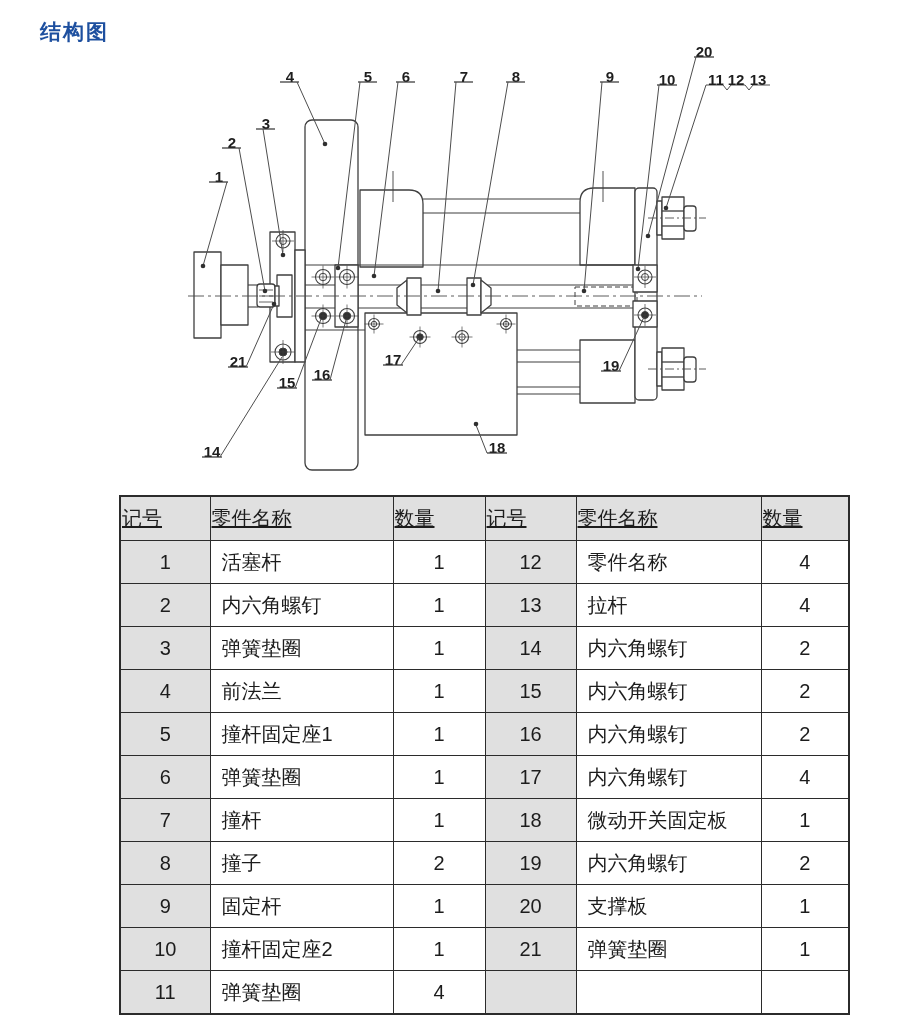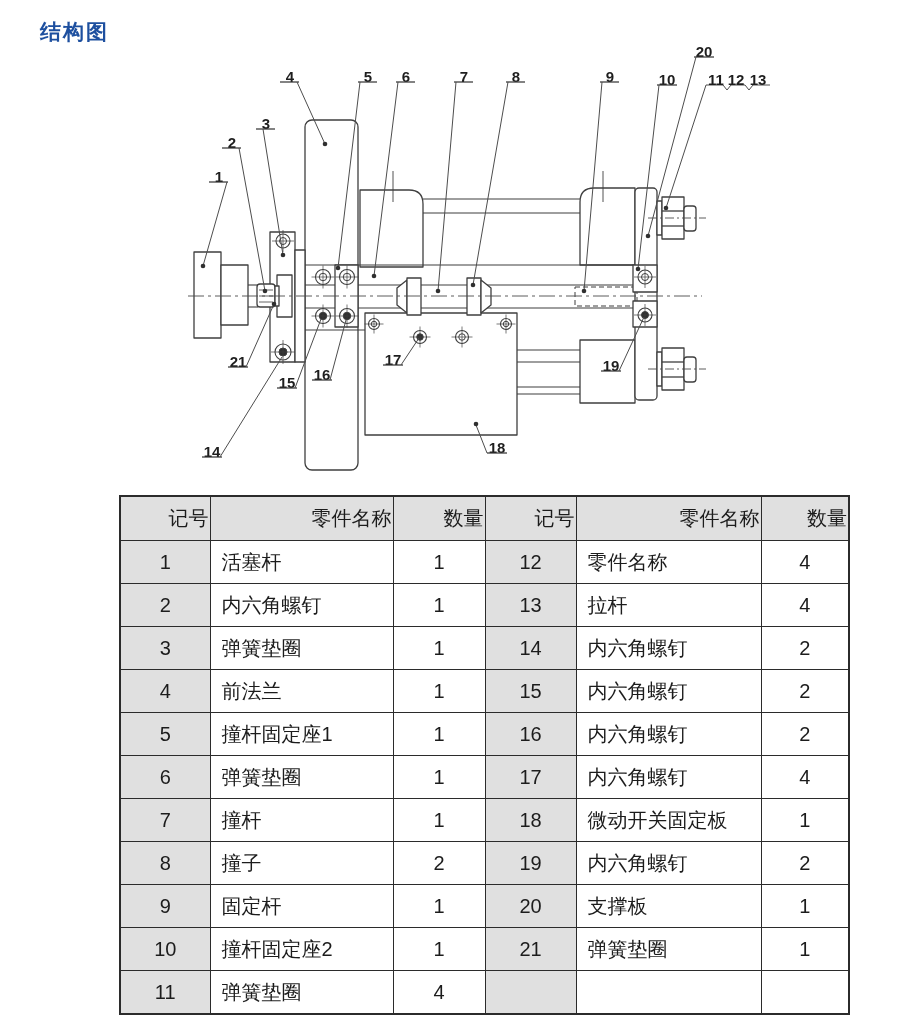--- a/index.html
+++ b/index.html
@@ -15,21 +15,21 @@
   #parts-table{
     position:absolute;left:119px;top:495px;width:729px;
     border-collapse:collapse;table-layout:fixed;
     border:2.5px solid #2b2b2b;
   }
   #parts-table th,#parts-table td{
     border:1.6px solid #2b2b2b;
     font-size:20px;font-weight:normal;color:#1c1c1c;
     overflow:hidden;white-space:nowrap;
   }
-  #parts-table th{height:41px;background:#e0e0e0;text-align:right;}
+  #parts-table th{height:41px;background:#e0e0e0;text-align:left;text-decoration:underline;}
   #parts-table td{height:40px;background:#ffffff;}
   #parts-table td.mark{background:#e0e0e0;text-align:center;}
   #parts-table td.qty{text-align:center;}
   #parts-table td.name{text-align:left;padding-left:11px;}
   svg text.co{
     font-family:"Liberation Sans",sans-serif;
     font-size:15px;font-weight:bold;fill:#1e1e1e;text-anchor:middle;
   }
 </style>
 </head>

